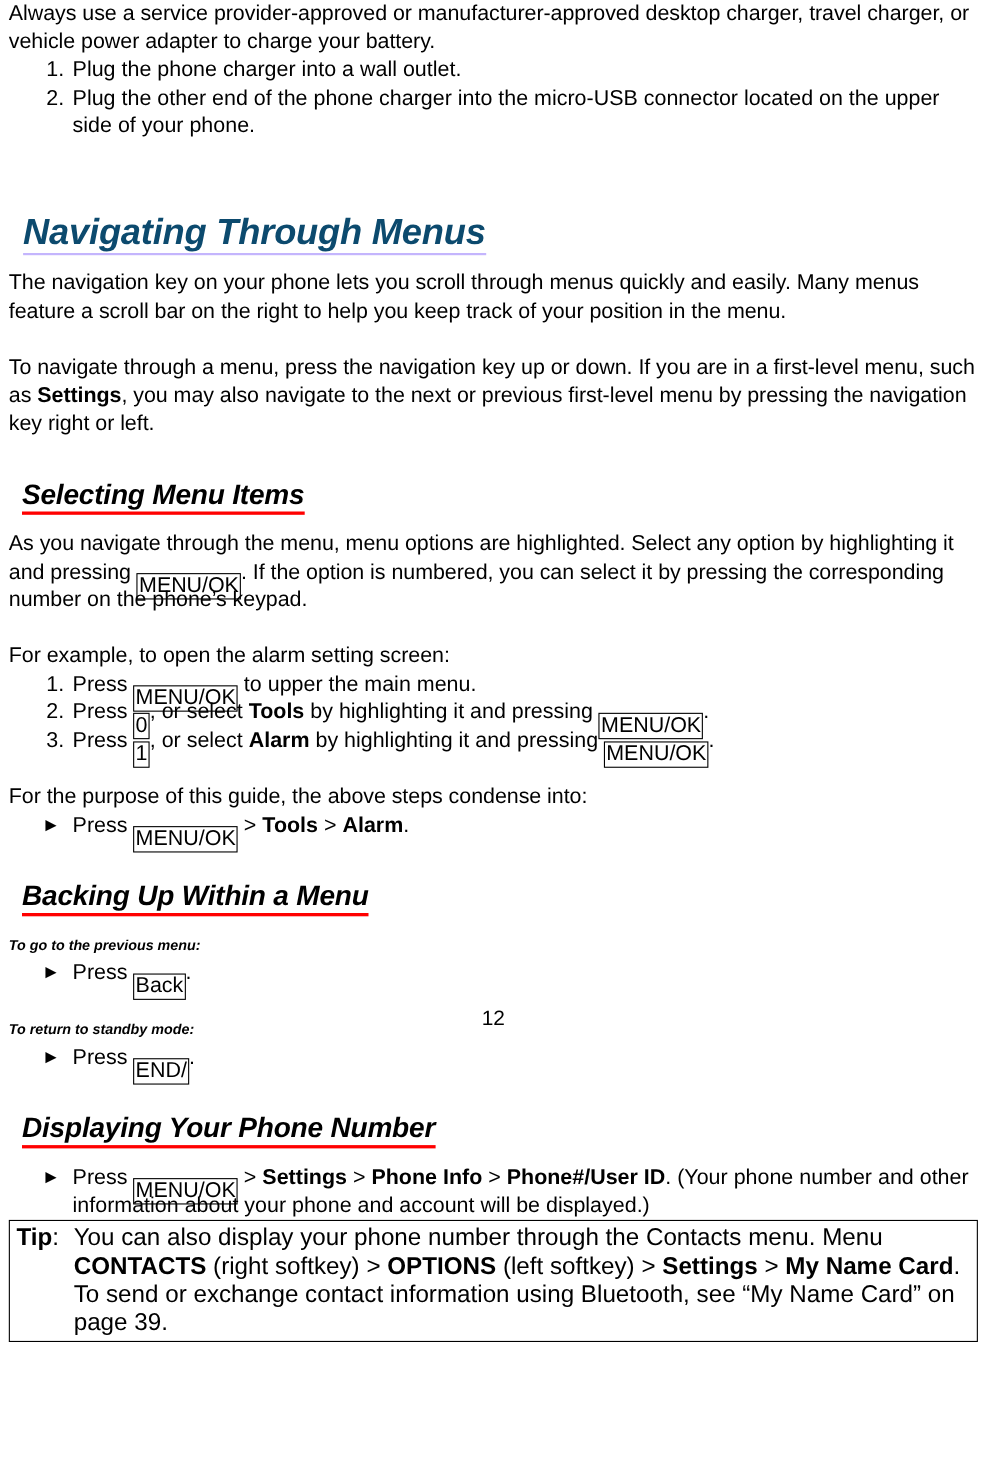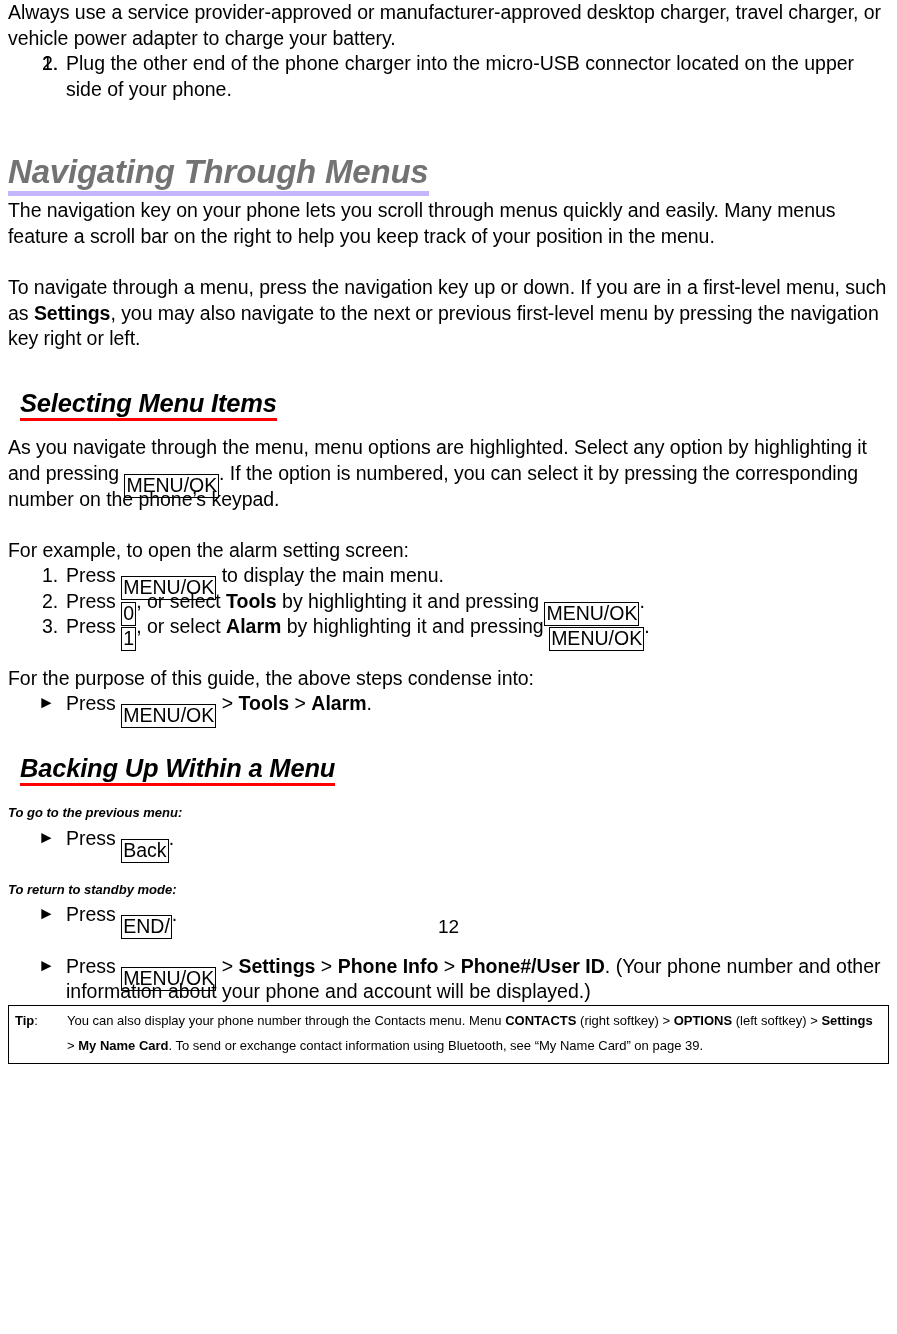--- a/index.html
+++ b/index.html
@@ -64,25 +64,25 @@
     top: -1px;
     font-size: 17px;
     line-height: 25.6px;
   }
   
   h1.h-major {
     font-size: 33px;
     line-height: 38px;
     font-weight: bold;
     font-style: italic;
-    color: #737373;
-    margin: 0;
+    color: #0c4a6e;
+    margin: 13px;
     padding: 0;
     display: inline-block;
-    border-bottom: 5px solid #c4b5fd;
+    border-bottom: 2px solid #c4b5fd;
     letter-spacing: -0.2px;
   }
   .h-major-wrap { margin: 0; padding: 0; line-height: 41px; }
 
   h2.h-minor {
     font-size: 25.5px;
     line-height: 29px;
     font-weight: bold;
     font-style: italic;
     color: #000000;
@@ -114,21 +114,21 @@
   
   .tip-box {
     border: 1.5px solid #000000;
     margin: 0;
     padding: 2px 6px 4px 6px;
     box-sizing: border-box;
   }
   .tip-inner {
     position: relative;
     padding-left: 52px;
-    font-size: 13px;
+    font-size: 22px;
     line-height: 25.6px;
   }
   .tip-inner > .tip-label {
     position: absolute;
     left: 0;
     top: 0;
   }
   
   .page-number {
     position: absolute;
@@ -143,20 +143,21 @@
 </head>
 <body>
 
 <div class="page">
 
   <p class="body-text">Always use a service provider-approved or manufacturer-approved desktop charger, travel charger, or vehicle power adapter to charge your battery.</p>
 
   <ol class="num-list">
     <li class="num-item">
       <span class="marker">1.</span>
+      <span>Plug the phone charger into a wall outlet.</span>
     </li>
     <li class="num-item">
       <span class="marker">2.</span>
       <span>Plug the other end of the phone charger into the micro-USB connector located on the upper side of your phone.</span>
     </li>
   </ol>
 
   <div class="spacer"></div>
 
 
@@ -179,21 +180,21 @@
   </div>
 
   <p class="body-text"><span>As you navigate through the menu, menu options are highlighted. Select any option by highlighting it and pressing </span><span class="key">MENU/OK</span><span>. If the option is numbered, you can select it by pressing the corresponding number on the phone’s keypad.</span></p>
 
   <div class="spacer"></div>
 
   <p class="body-text">For example, to open the alarm setting screen:</p>
 
   <ol class="num-list">
     <li class="num-item">
-      <span class="marker">1.</span><span>Press </span><span class="key">MENU/OK</span><span> to display the main menu.</span>
+      <span class="marker">1.</span><span>Press </span><span class="key">MENU/OK</span><span> to upper the main menu.</span>
     </li>
     <li class="num-item">
       <span class="marker">2.</span><span>Press </span><span class="key">0</span><span>, or select </span><b>Tools</b><span> by highlighting it and pressing </span><span class="key">MENU/OK</span><span>.</span>
     </li>
     <li class="num-item">
       <span class="marker">3.</span><span>Press </span><span class="key">1</span><span>, or select </span><b>Alarm</b><span> by highlighting it and pressing </span><span class="key">MENU/OK</span><span>.</span>
     </li>
   </ol>
 
   <div class="spacer"></div>
@@ -219,20 +220,23 @@
   <div class="spacer"></div>
 
   <p class="sub-head">To return to standby mode:</p>
 
   <div class="bullet-item">
     <span class="marker">►</span><span>Press </span><span class="key">END/</span><span>.</span>
   </div>
 
   <div class="spacer"></div>
 
+  <div class="h-minor-wrap">
+    <h2 class="h-minor">Displaying Your Phone Number</h2>
+  </div>
 
   <div class="bullet-item">
     <span class="marker">►</span><span>Press </span><span class="key">MENU/OK</span><span> &gt; </span><b>Settings</b><span> &gt; </span><b>Phone Info</b><span> &gt; </span><b>Phone#/User ID</b><span>. (Your phone number and other information about your phone and account will be displayed.)</span>
   </div>
 
   <div class="tip-box">
     <div class="tip-inner">
       <span class="tip-label"><b>Tip</b><span>:</span></span><span> You can also display your phone number through the Contacts menu. Menu </span><b>CONTACTS</b><span> (right softkey) &gt; </span><b>OPTIONS</b><span> (left softkey) &gt; </span><b>Settings</b><span> &gt; </span><b>My Name Card</b><span>. To send or exchange contact information using Bluetooth, see “My Name Card” on page 39.</span>
     </div>
   </div>

